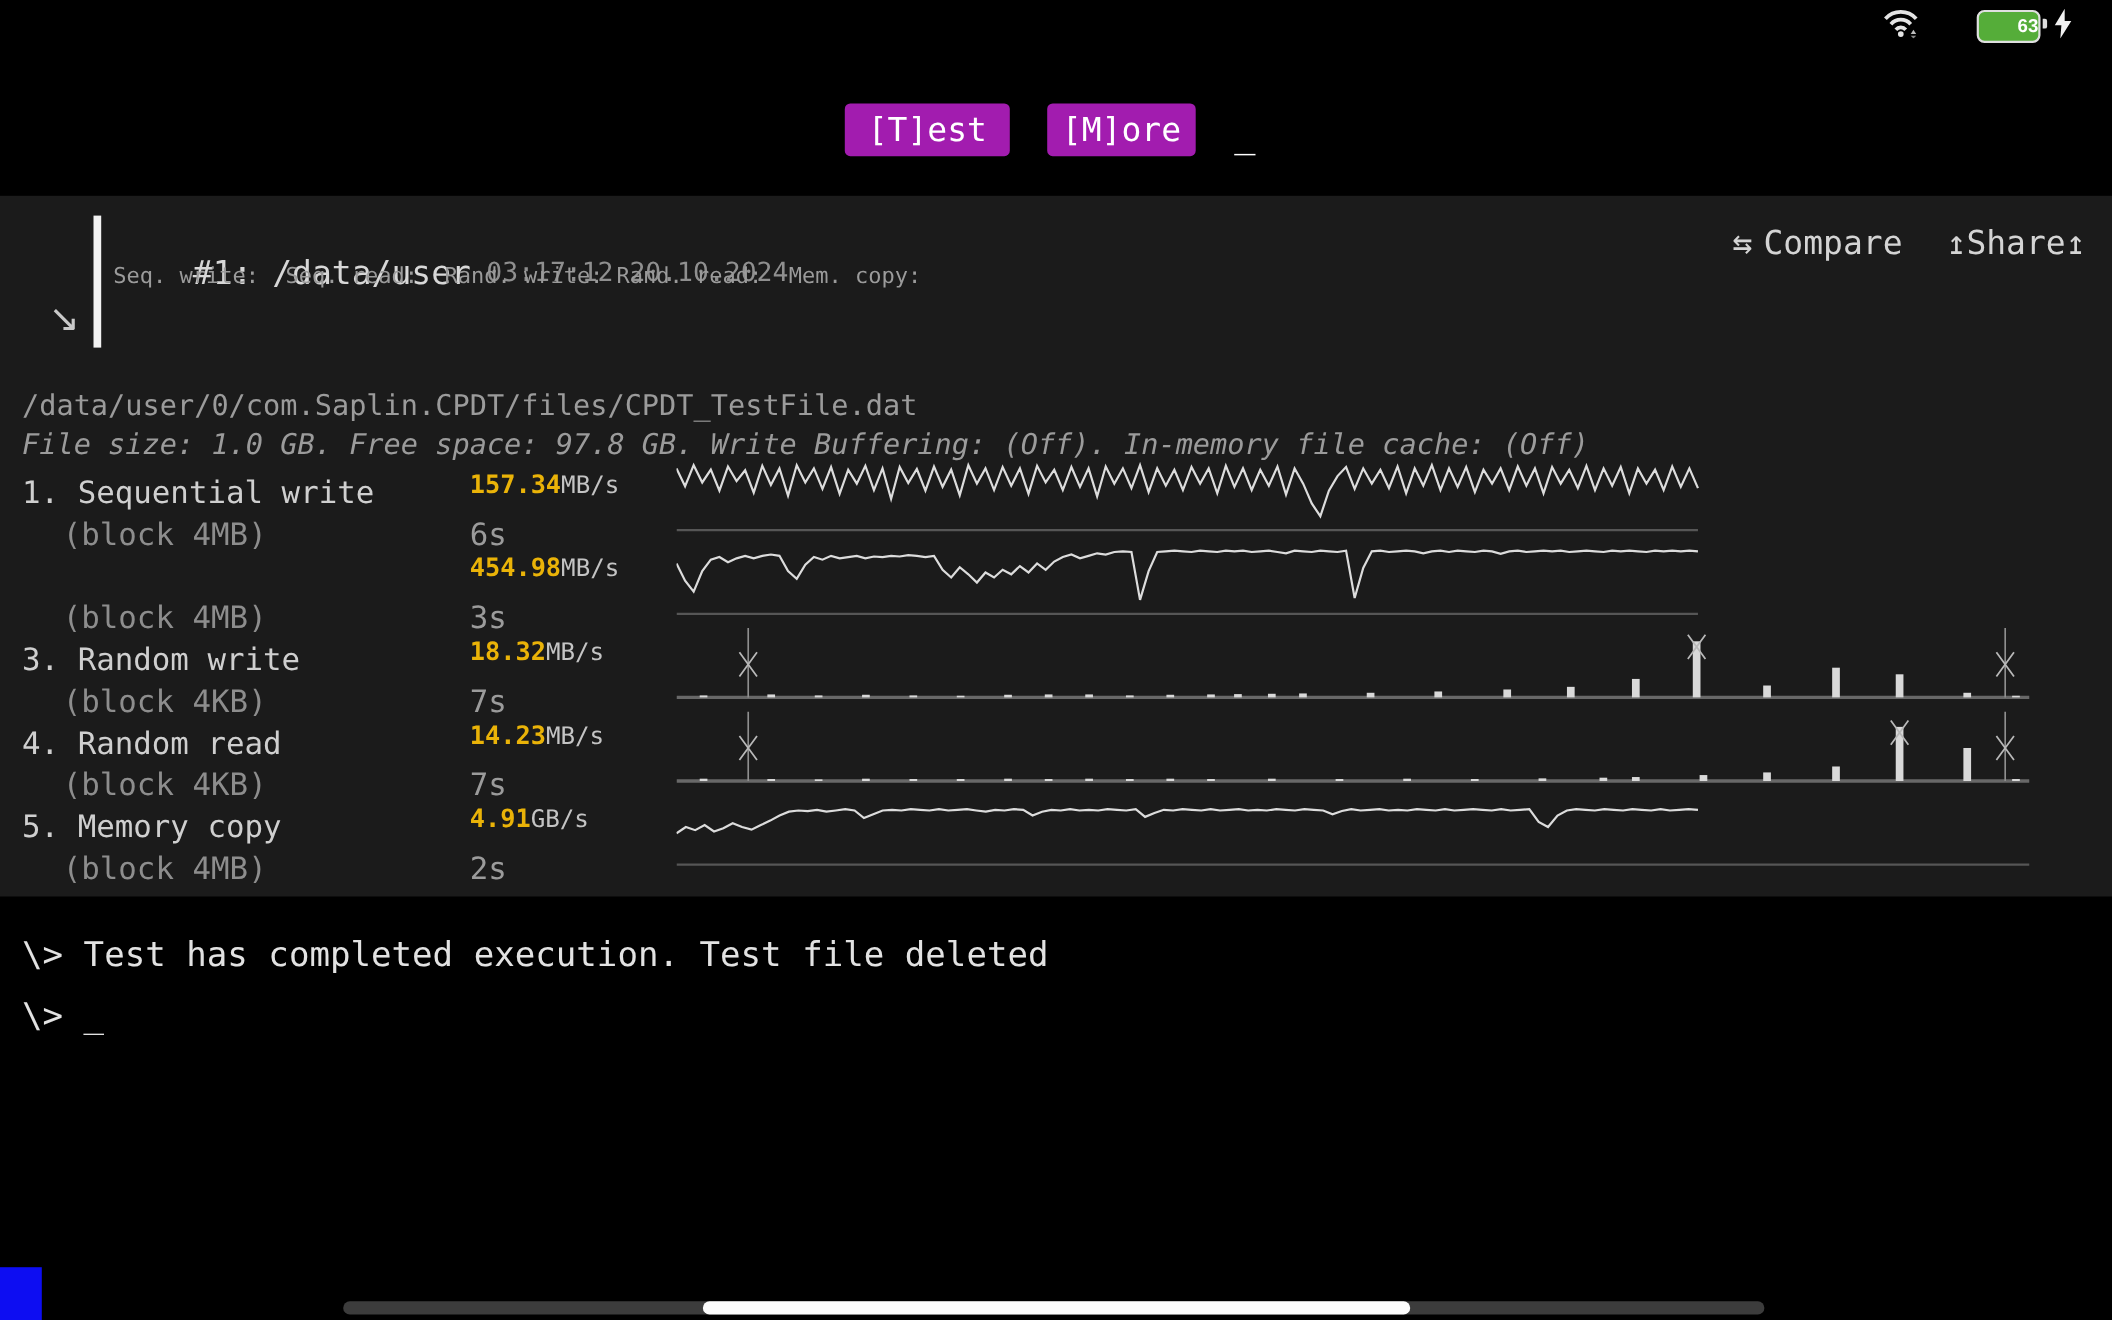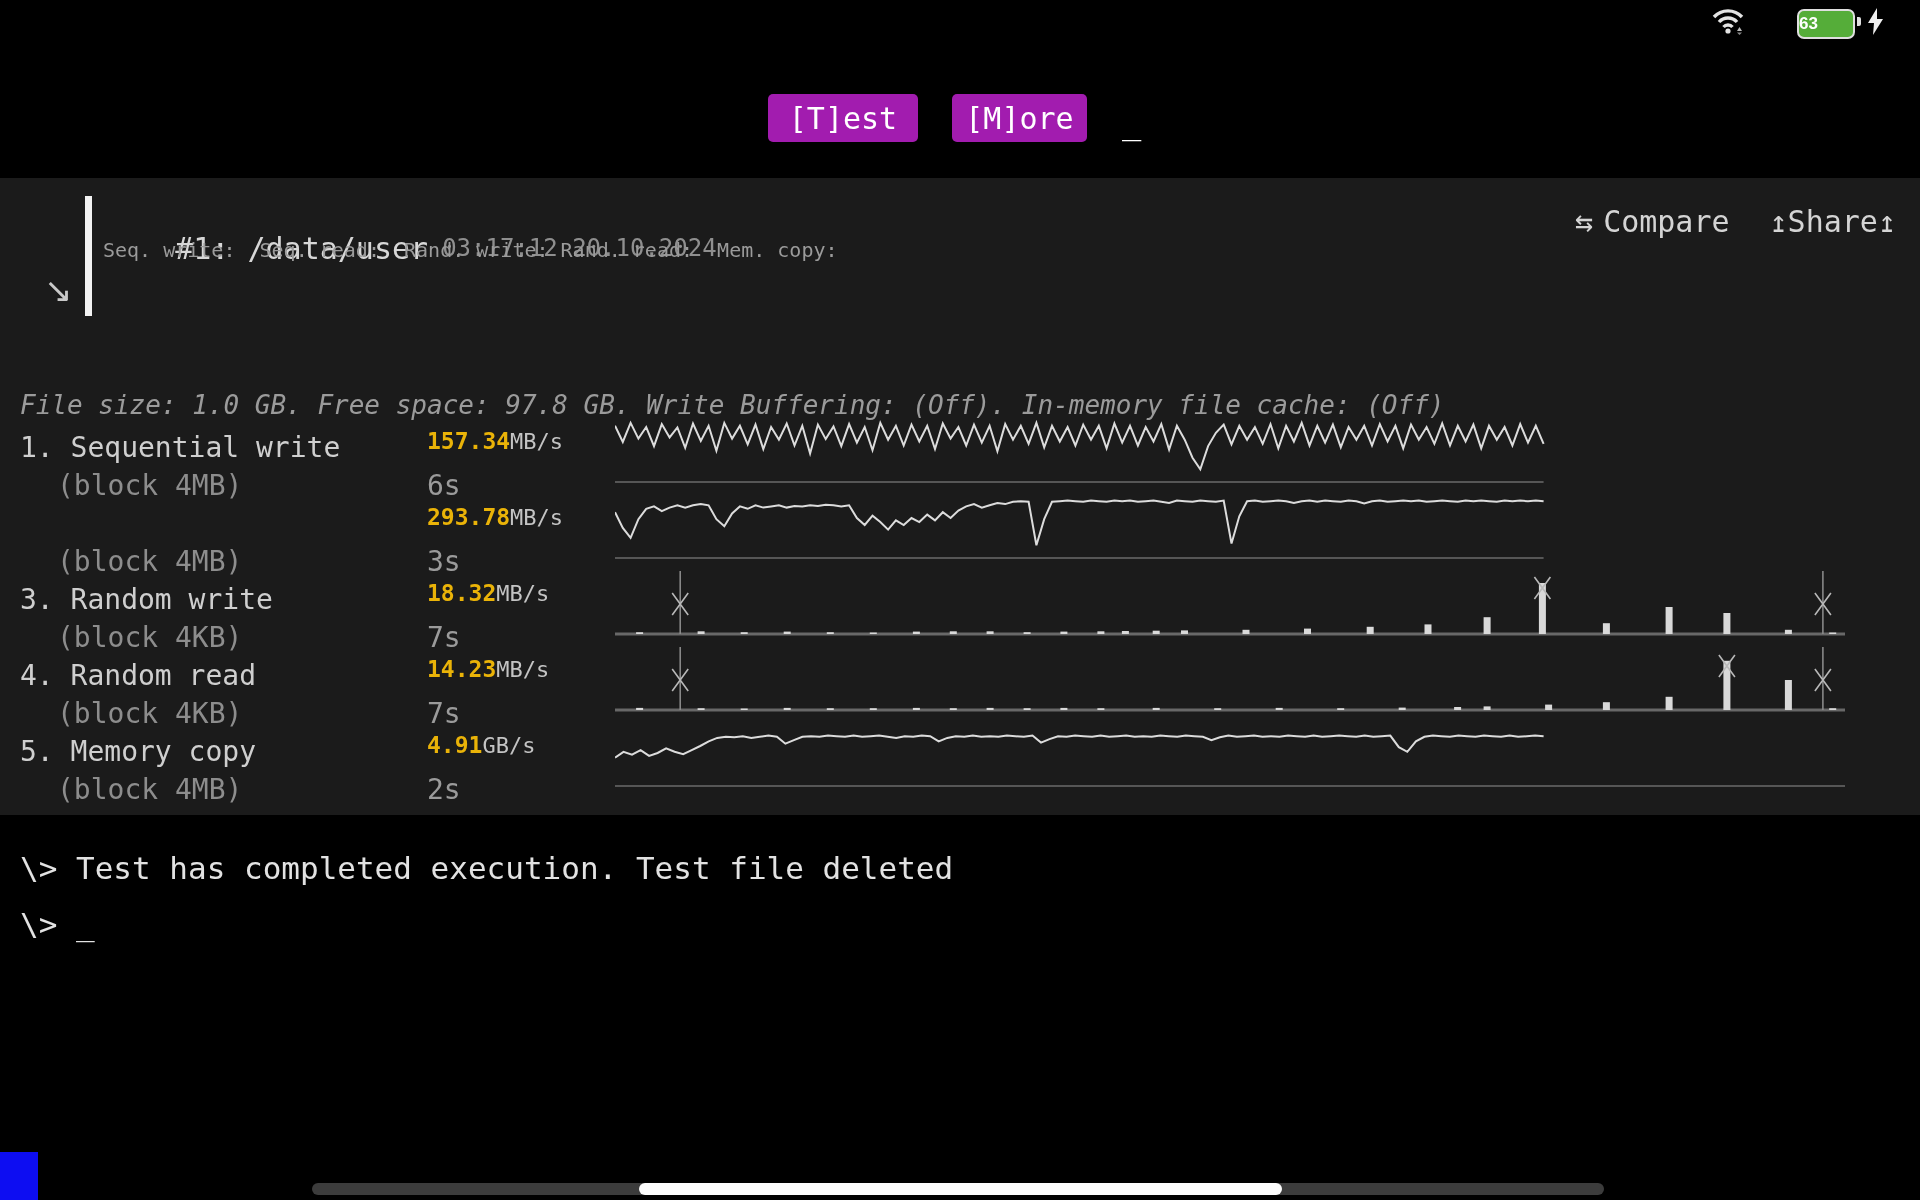--- a/index.html
+++ b/index.html
@@ -6,21 +6,21 @@
   body{width:1920px;height:1200px;background:#000;overflow:hidden;position:relative;
        font-family:"DejaVu Sans Mono",monospace;-webkit-font-smoothing:antialiased;}
   
   .sb{position:absolute;top:0;left:0;width:1920px;height:48px;display:flex;align-items:center;
       padding:0 36px;box-sizing:border-box;font-family:"Liberation Sans",sans-serif;color:#ececec;font-size:23px;}
   .sb-left{display:flex;align-items:center;gap:14px;}
   .sb-right{margin-left:auto;display:flex;align-items:center;gap:12px;}
   .sb-icon{font-family:"DejaVu Sans",sans-serif;font-size:22px;color:#e3e3e3;line-height:1;}
   .g-icon{font-weight:bold;font-size:24px;color:#e8e8e8;}
   .bat{position:relative;width:54px;height:26px;border:2.5px solid #dfdfdf;border-radius:7px;background:#55ad39;
-       display:flex;align-items:center;justify-content:flex-start;color:#fff;font-size:17px;font-weight:bold;margin-left:40px;}
+       display:flex;align-items:center;justify-content:flex-end;color:#fff;font-size:17px;font-weight:bold;margin-left:40px;}
   .bat:after{content:"";position:absolute;right:-7.5px;top:6px;width:4px;height:9px;background:#dfdfdf;border-radius:0 2px 2px 0;}
   
   .btn{position:absolute;top:94px;height:48px;background:#a21caf;color:#fff;font-size:30px;
        display:flex;align-items:center;justify-content:center;border-radius:5px;cursor:pointer;}
   .btn-test{left:768px;width:150px;}
   .btn-more{left:952px;width:135px;}
   .top-cursor{position:absolute;left:1122px;top:104px;color:#fff;font-size:32px;}
   
   .panel{position:absolute;top:178px;left:0;width:1920px;height:637px;background:#1b1b1b;}
   .accent{position:absolute;left:85px;top:18px;width:7px;height:120px;background:#f2f2f2;}
@@ -91,20 +91,21 @@
     <span>#1: /data/user</span><span class="ts">03:17:12 20.10.2024</span>
   </div>
   <div class="mlabels">Seq. write:  Seq. read:  Rand. write: Rand. read:  Mem. copy:</div>
   <div class="actions">
     <span class="action">
       <span>⇆</span>
       <span>Compare</span>
     </span>
     <span class="action">↥Share↥</span>
   </div>
+  <div class="fpath">/data/user/0/com.Saplin.CPDT/files/CPDT_TestFile.dat</div>
   <div class="finfo">File size: 1.0 GB. Free space: 97.8 GB. Write Buffering: (Off). In-memory file cache: (Off)</div>
 
   <div class="tests">
 
     <div class="trow">
       <div class="tmeta">
         <div class="tname">1. Sequential write</div>
         <div class="tval"><span class="num">157.34</span><span class="unit">MB/s</span></div>
         <div class="tblock">(block 4MB)</div>
         <div class="tdur">6s</div>
@@ -112,21 +113,21 @@
       <div class="tchart">
           <svg viewBox="0 0 1230 80" preserveAspectRatio="none">
             <line x1="0" y1="66" x2="928.6" y2="66" stroke="#565656" stroke-width="2"></line>
             <polyline points="0.0,9.8 7.8,26.0 15.6,6.9 23.4,22.6 31.2,11.0 39.0,30.1 46.8,8.1 54.6,21.4 62.4,11.5 70.2,31.8 78.0,7.5 85.8,24.9 93.6,9.8 101.4,34.7 109.3,6.9 117.1,22.6 124.9,9.8 132.7,28.4 140.5,8.6 148.3,33.0 156.1,11.0 163.9,23.7 171.7,7.5 179.5,29.5 187.3,9.8 195.1,37.6 202.9,8.6 210.7,23.1 218.5,10.4 226.3,30.1 234.1,8.1 241.9,26.6 249.7,11.0 257.5,34.2 265.3,6.9 273.1,23.7 280.9,9.8 288.7,29.5 296.5,8.6 304.3,25.5 312.2,9.8 320.0,33.0 327.8,7.5 335.6,22.6 343.4,11.0 351.2,29.5 359.0,8.6 366.8,26.6 374.6,9.8 382.4,35.3 390.2,8.1 398.0,23.7 405.8,9.8 413.6,27.8 421.4,6.9 429.2,31.3 437.0,9.8 444.8,25.5 452.6,11.0 460.4,29.5 468.2,8.6 476.0,23.7 483.8,9.8 491.6,32.4 499.4,7.5 507.2,26.6 515.0,9.8 522.9,29.5 530.7,11.0 538.5,25.5 546.3,8.1 554.1,33.6 561.9,9.8 569.7,23.7 577.5,41.7 585.3,53.3 593.1,30.1 600.9,16.8 608.7,8.6 616.5,28.4 624.3,9.8 632.1,23.7 639.9,11.0 647.7,27.8 655.5,8.1 663.3,32.4 671.1,9.8 678.9,25.5 686.7,6.9 694.5,29.5 702.3,9.8 710.1,26.6 717.9,8.6 725.8,31.3 733.6,11.0 741.4,23.7 749.2,9.8 757.0,29.5 764.8,8.1 772.6,25.5 780.4,9.8 788.2,32.4 796.0,8.6 803.8,23.7 811.6,11.0 819.4,27.8 827.2,7.5 835.0,29.5 842.8,9.8 850.6,25.5 858.4,8.6 866.2,32.4 874.0,9.8 881.8,23.7 889.6,11.0 897.4,29.5 905.2,8.1 913.0,26.6 920.8,9.8 928.6,27.8" fill="none" stroke="#dcdcdc" stroke-width="2"></polyline>
           </svg>
         </div>
     </div>
 
     <div class="trow">
       <div class="tmeta">
-        <div class="tval"><span class="num">293.78</span><span class="unit">MB/s</span></div>
+        <div class="tval"><span class="num">454.98</span><span class="unit">MB/s</span></div>
         <div class="tblock">(block 4MB)</div>
         <div class="tdur">3s</div>
       </div>
       <div class="tchart">
           <svg viewBox="0 0 1230 80" preserveAspectRatio="none">
             <line x1="0" y1="66" x2="928.6" y2="66" stroke="#565656" stroke-width="2"></line>
             <polyline points="0.0,20.2 7.8,35.9 15.6,45.8 23.4,27.2 31.2,16.8 39.0,14.4 46.8,19.1 54.6,15.6 62.4,13.3 70.2,15.6 78.0,13.3 85.8,12.1 93.6,13.3 101.4,27.2 109.3,34.2 117.1,21.4 124.9,14.4 132.7,16.8 140.5,13.3 148.3,15.6 156.1,14.4 163.9,13.3 171.7,15.6 179.5,13.9 187.3,14.4 195.1,13.3 202.9,13.9 210.7,12.7 218.5,13.3 226.3,14.4 234.1,13.3 241.9,26.0 249.7,33.0 257.5,23.7 265.3,30.1 273.1,37.6 280.9,28.4 288.7,33.0 296.5,26.0 304.3,30.1 312.2,22.6 320.0,28.4 327.8,20.2 335.6,26.0 343.4,18.5 351.2,14.4 359.0,12.1 366.8,15.6 374.6,13.3 382.4,11.0 390.2,12.1 398.0,9.8 405.8,9.2 413.6,9.8 421.4,53.3 429.2,27.2 437.0,9.8 444.8,9.2 452.6,8.6 460.4,9.2 468.2,9.8 476.0,8.6 483.8,9.2 491.6,9.8 499.4,8.6 507.2,9.2 515.0,8.6 522.9,9.8 530.7,9.2 538.5,8.6 546.3,9.8 554.1,11.0 561.9,8.6 569.7,9.2 577.5,9.8 585.3,8.6 593.1,9.2 600.9,9.8 608.7,8.6 616.5,51.6 624.3,24.3 632.1,9.2 639.9,8.6 647.7,9.8 655.5,9.2 663.3,8.6 671.1,9.2 678.9,11.0 686.7,9.2 694.5,8.6 702.3,9.8 710.1,8.6 717.9,9.2 725.8,9.8 733.6,8.6 741.4,9.2 749.2,11.5 757.0,9.2 764.8,8.6 772.6,9.8 780.4,9.2 788.2,8.6 796.0,9.2 803.8,8.6 811.6,9.8 819.4,9.2 827.2,8.6 835.0,9.2 842.8,9.8 850.6,8.6 858.4,9.2 866.2,8.6 874.0,9.2 881.8,9.8 889.6,8.6 897.4,9.2 905.2,8.6 913.0,9.2 920.8,8.6 928.6,9.2" fill="none" stroke="#dcdcdc" stroke-width="2"></polyline>
           </svg>
         </div>
     </div>

